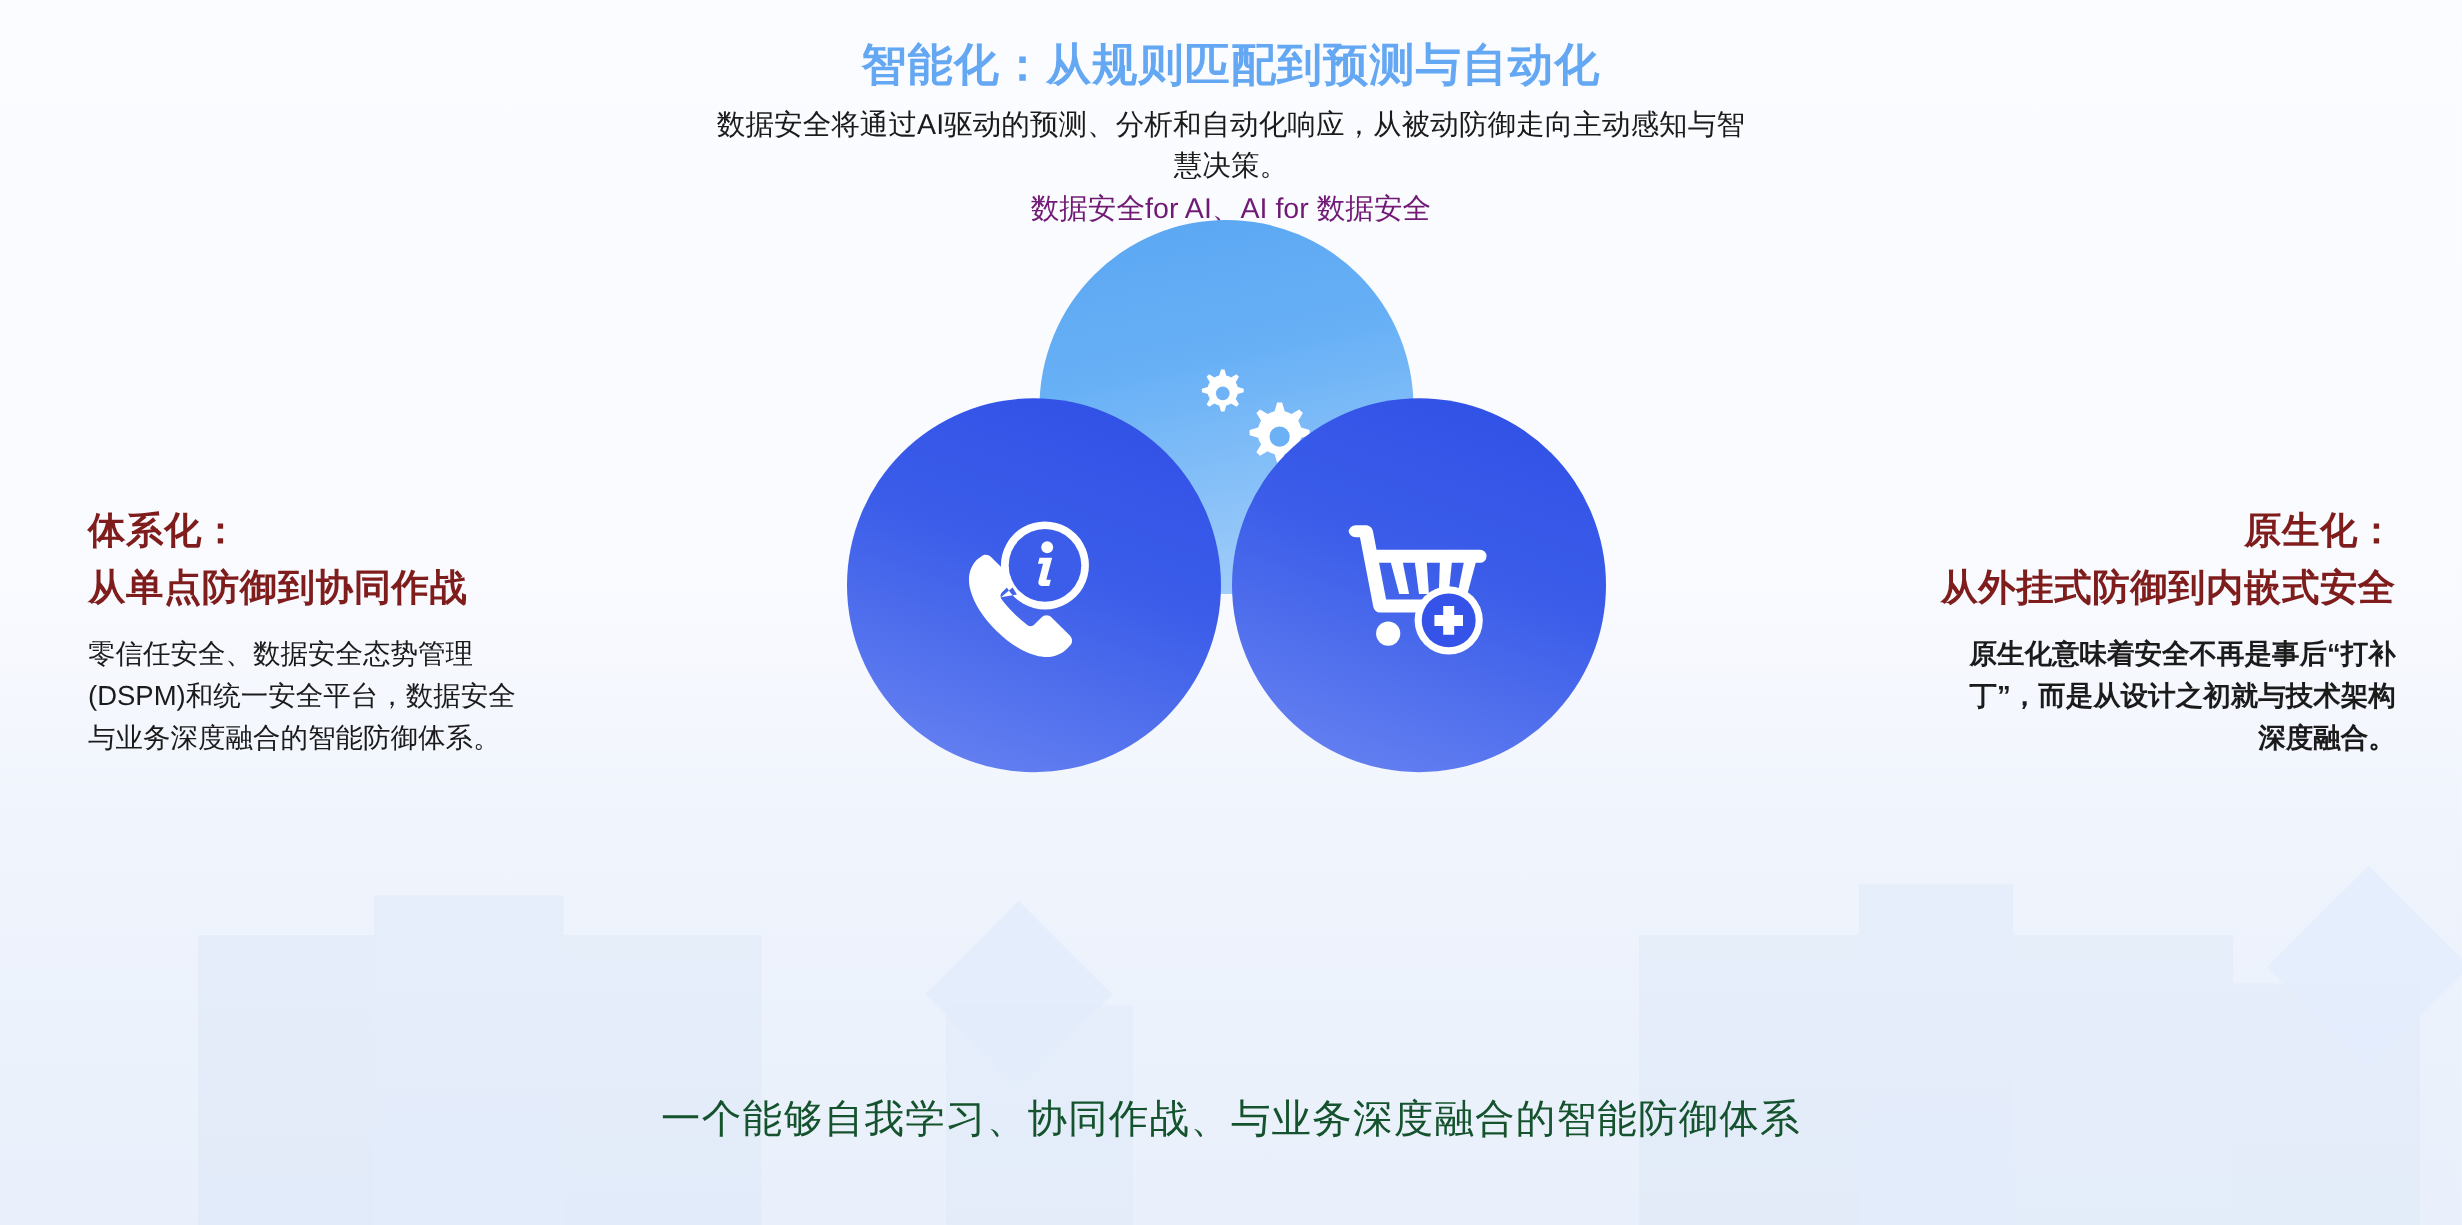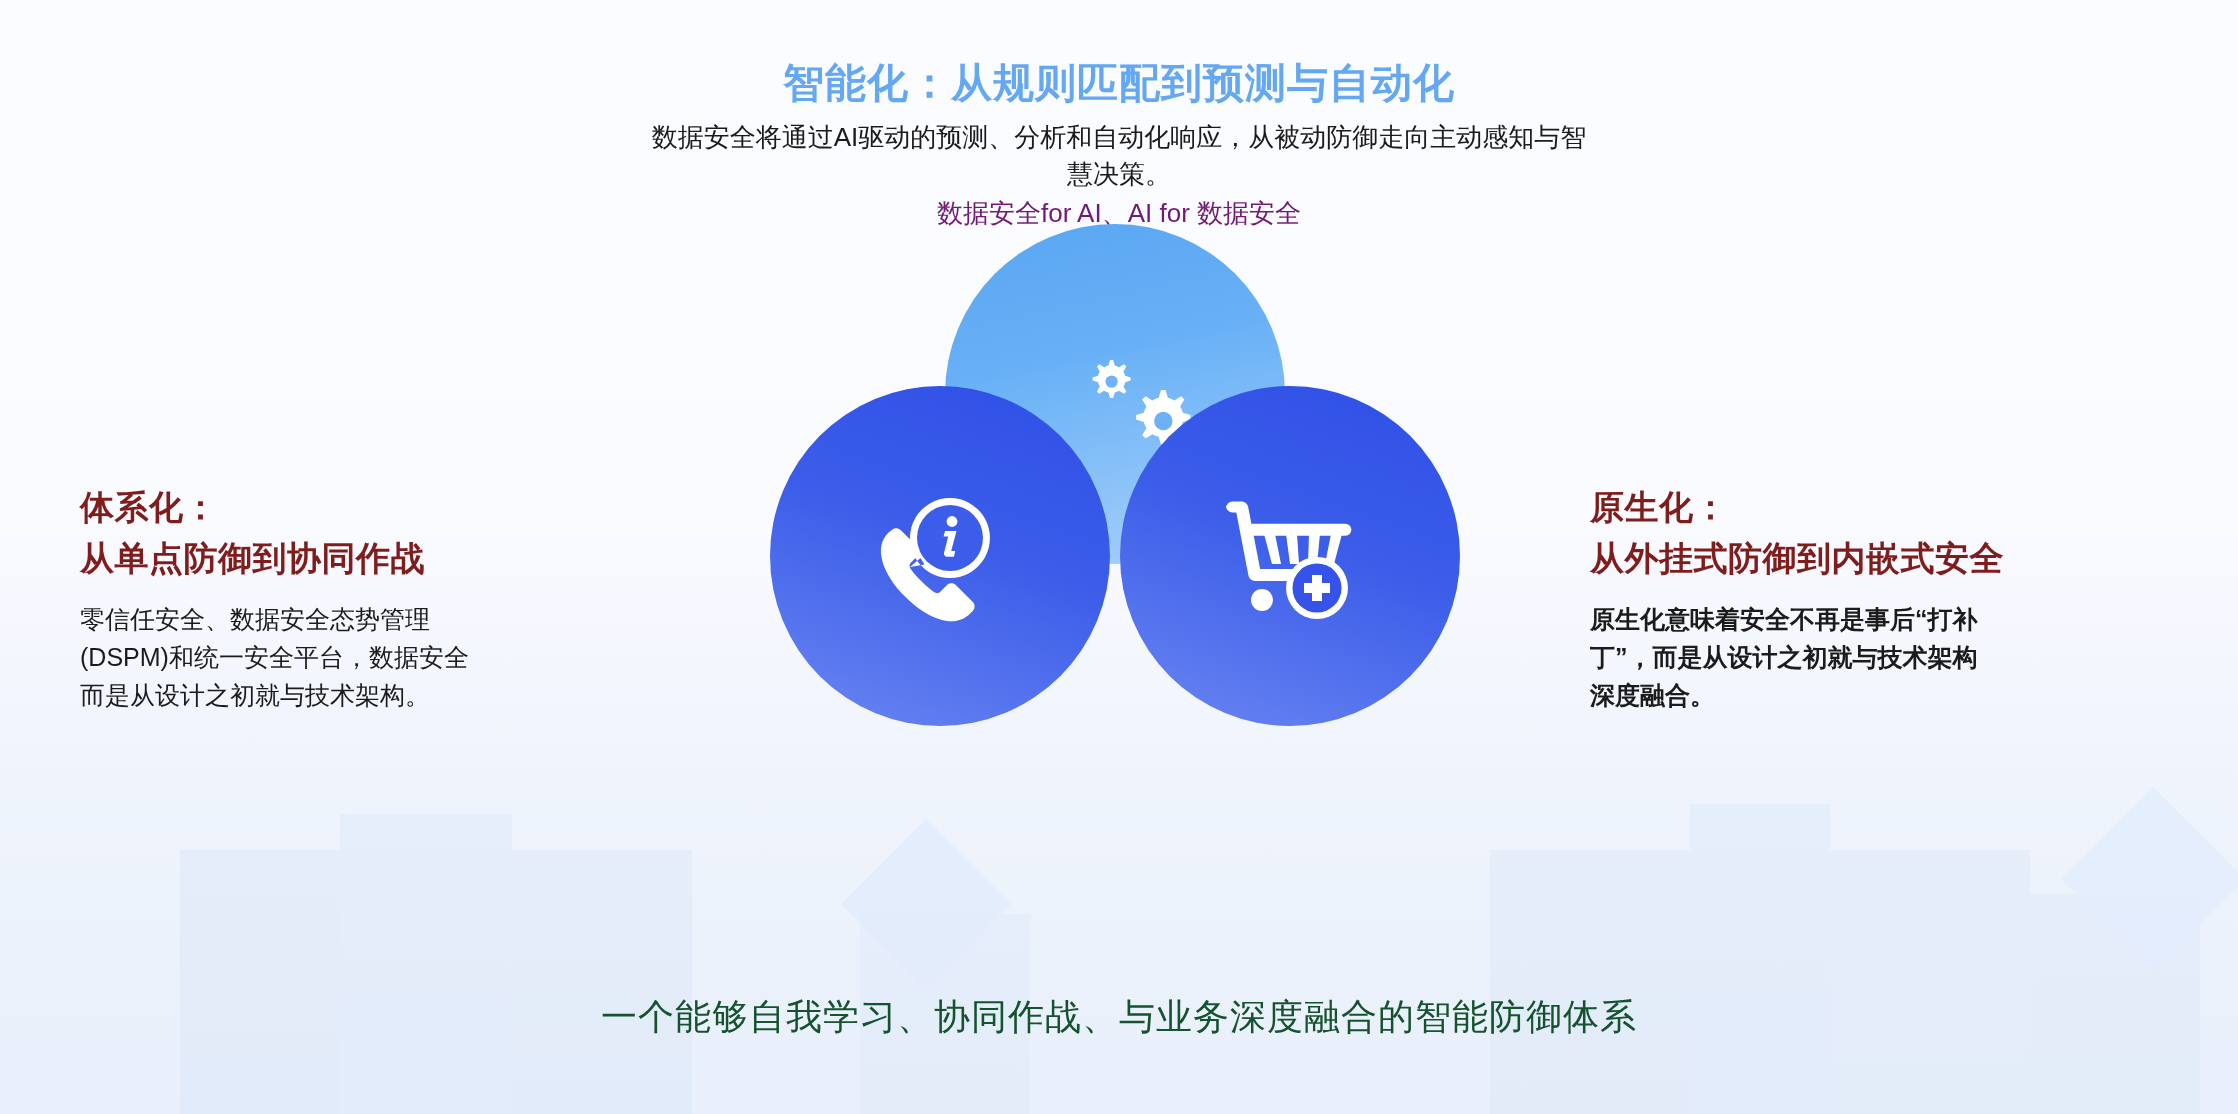--- a/index.html
+++ b/index.html
@@ -20,21 +20,21 @@
 
   
   .band { position:absolute; bottom:0; background:rgba(196,214,244,0.22); }
   .chev {
     position:absolute; bottom:0;
     background:rgba(214,228,248,0.45);
     transform:rotate(45deg);
   }
 
   
-  #slide { position:absolute; inset:0;margin-top:24px; }
+  #slide { position:absolute; inset:0; }
 
   #top-block {
     position:absolute; left:50%; transform:translateX(-50%);
     top:34px; width:1260px; text-align:center;
   }
   #main-title {
     font-size:41px; font-weight:bold; color:#64a7f3;
     letter-spacing:1px; line-height:1.25;
   }
   #main-desc {
@@ -43,21 +43,21 @@
     font-weight:400;
   }
   #main-desc .l2 { display:block; }
   #main-sub {
     margin-top:2px;
     font-size:26px; color:#701a75; line-height:1.42;
   }
 
   .side-panel { position:absolute; width:600px; }
   #left-panel  { left:62px;  top:458px; text-align:left; }
-  #right-panel { right:48px; top:458px; text-align:left; }
+  #right-panel { right:48px; top:458px; text-align:right; }
 
   .side-title {
     font-size:34px; font-weight:bold; color:#7f1d1d;
     line-height:1.5; letter-spacing:0.5px;
   }
   .side-body {
     margin-top:16px;
     font-size:25px; color:#1b1b1b; line-height:1.52;
   }
   #left-panel .side-title { padding-left:18px; }
@@ -128,21 +128,21 @@
   </div>
 
   <div id="left-panel" class="side-panel">
     <div class="side-title">
       <div>体系化：</div>
       <div>从单点防御到协同作战</div>
     </div>
     <div class="side-body">
       <div>零信任安全、数据安全态势管理</div>
       <div>(DSPM)和统一安全平台，数据安全</div>
-      <div>而是从设计之初就与技术架构。</div>
+      <div>与业务深度融合的智能防御体系。</div>
     </div>
   </div>
 
   <div id="right-panel" class="side-panel">
     <div class="side-title">
       <div>原生化：</div>
       <div>从外挂式防御到内嵌式安全</div>
     </div>
     <div class="side-body">
       <div>原生化意味着安全不再是事后“打补</div>

